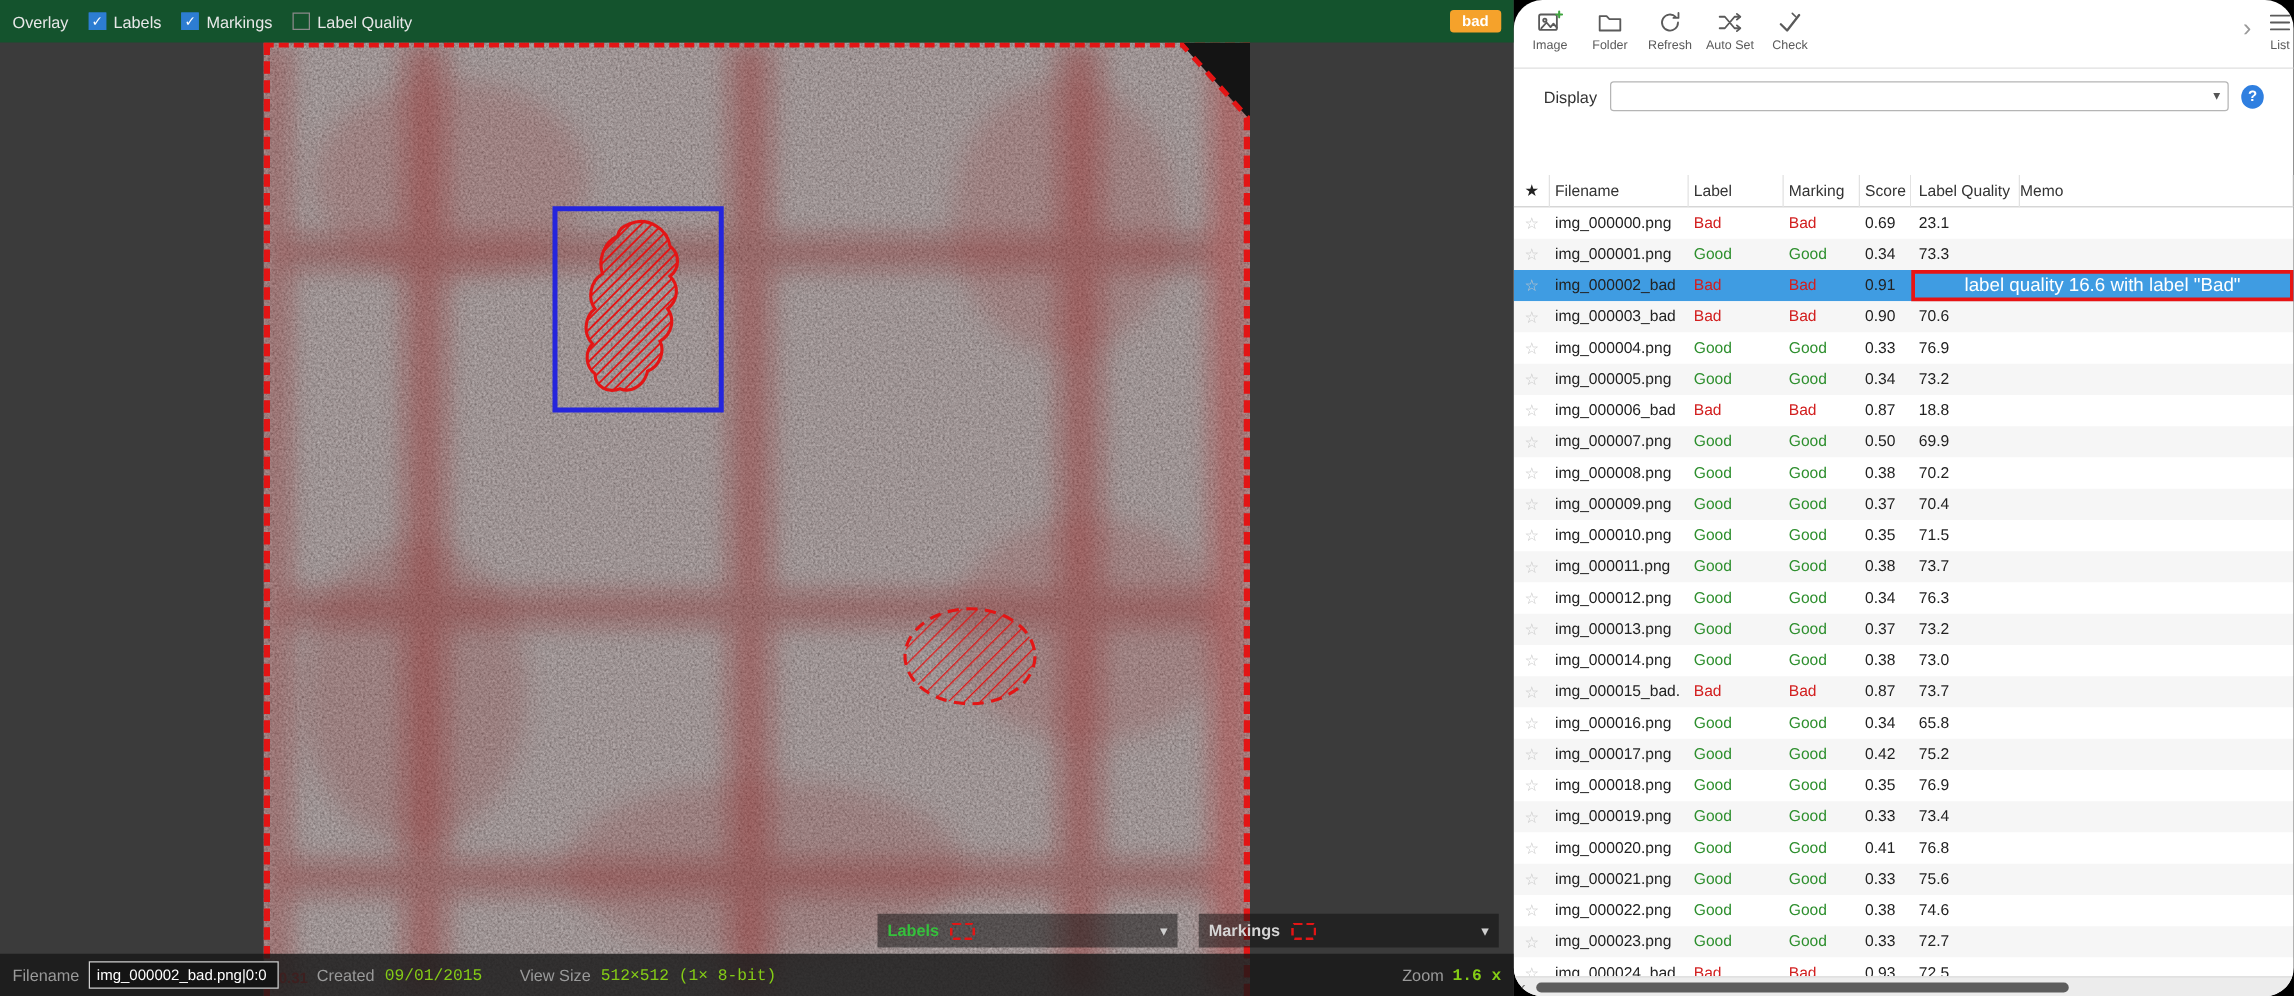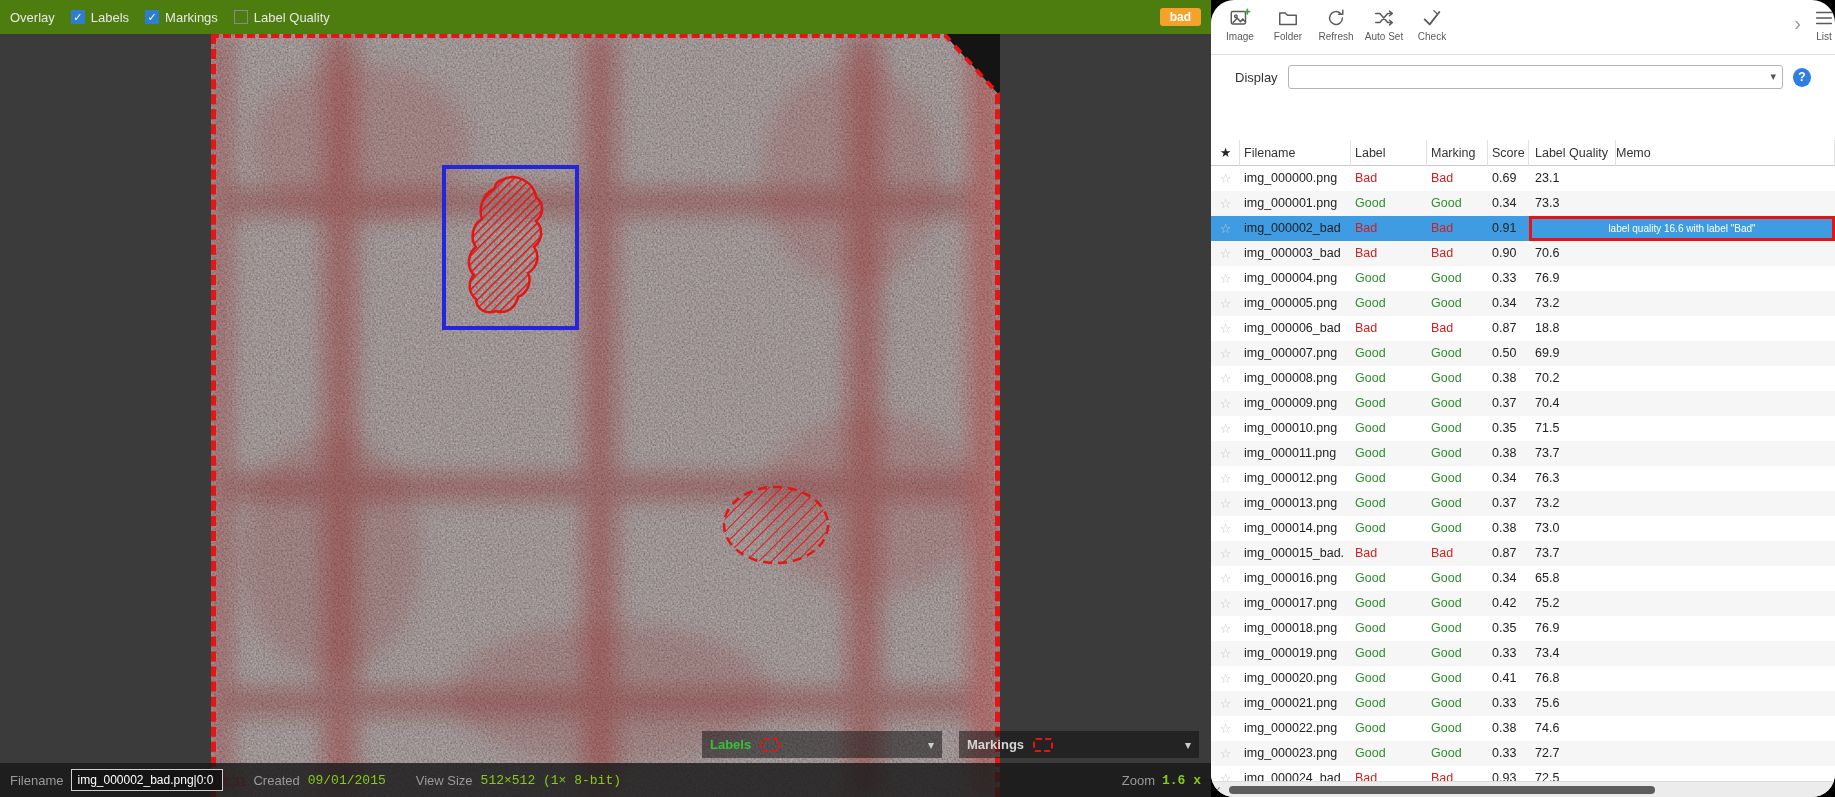--- a/index.html
+++ b/index.html
@@ -3,21 +3,21 @@
 <meta charset="utf-8">
 <style>
   * { margin:0; padding:0; box-sizing:border-box; }
   html,body { width:1835px; height:797px; overflow:hidden; background:#000;
               font-family:"Liberation Sans", sans-serif; }
   #app { position:relative; width:1835px; height:797px; display:flex; }
 
   
   .viewer { position:relative; width:1211px; height:797px; background:#3b3b3b; overflow:hidden; }
 
-  .overlay-bar { position:absolute; top:0; left:0; right:0; height:34px; background:#4d7c0f;
+  .overlay-bar { position:absolute; top:0; left:0; right:0; height:34px; background:#14532d;
                  display:flex; align-items:center; gap:16px; padding:0 10px; z-index:50;
                  color:#e8e8e8; font-size:13px; }
   .cb-group { display:flex; align-items:center; gap:6px; cursor:default; }
   .cb { width:14px; height:14px; border:1px solid #8a8a8a; display:inline-flex; align-items:center;
         justify-content:center; font-size:11px; color:#fff; background:transparent; }
   .cb.checked { background:#2d7dd2; border-color:#2d7dd2; }
   .badge { margin-left:auto; background:#f5a22b; color:#fff; font-weight:bold; font-size:12px;
            padding:2px 10px; border-radius:3px; }
 
   .image-frame { position:absolute; left:211px; top:34px; width:789px; height:763px; }
@@ -95,21 +95,21 @@
   .thead .star { color:#222; }
   .c-file { width:111px; padding-left:4px; }
   .c-label { width:76px; padding-left:4px; }
   .c-mark { width:61px; padding-left:4px; }
   .c-score { width:41px; padding-left:4px; }
   .c-qual { width:87px; padding-left:6px; }
   .c-memo { flex:1; }
   .val-bad { color:#d21f1f; }
   .val-good { color:#2e8f2e; }
   .memo-box { display:none; flex:1; height:25px; border:3px solid #e81414; align-items:center;
-              justify-content:center; color:#fff; font-size:10px; white-space:nowrap;
+              justify-content:center; color:#fff; font-size:15px; white-space:nowrap;
               overflow:hidden; }
 
   .hscroll { position:absolute; left:0; right:0; bottom:0; height:16px; background:#ececec;
              border-top:1px solid #dcdcdc; display:flex; align-items:center; z-index:20; }
   .hscroll .left-arrow { color:#777; font-size:14px; padding:0 3px 2px 5px; }
   .hscroll .thumb { width:426px; height:8px; background:#5d5d5d; border-radius:4px; margin-left:5px; }
 </style>
 </head>
 <body>
 

